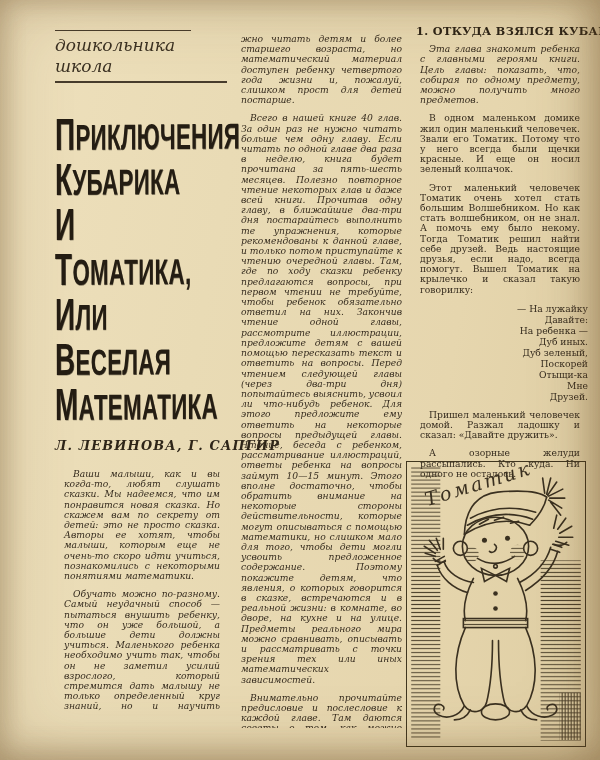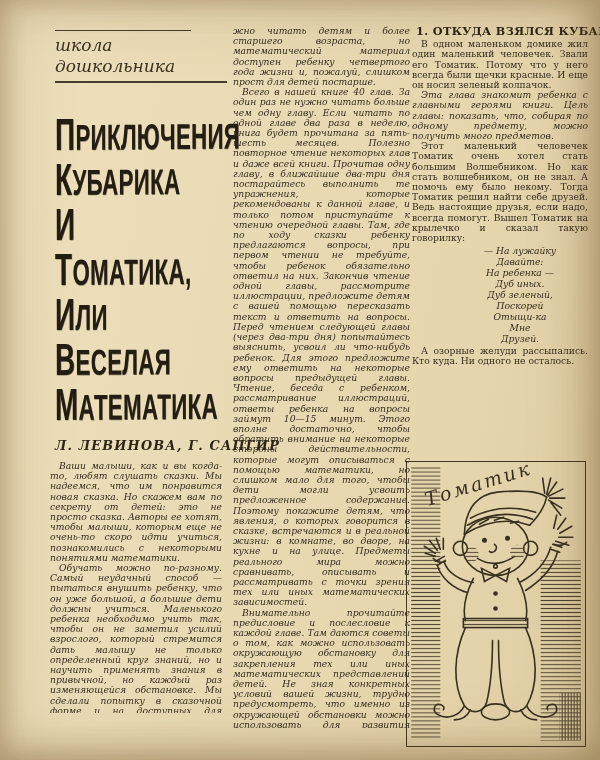--- a/index.html
+++ b/index.html
@@ -5,59 +5,59 @@
   html,body{margin:0;padding:0;background:#cfc2a0;}
   .page{
     position:relative;width:600px;height:760px;overflow:hidden;
     background:linear-gradient(100deg,#eee0bc 0%,#e9dbb5 35%,#e6d6ae 70%,#decda2 100%);
     font-family:"DejaVu Serif","Liberation Serif",serif;color:#352b1e;
   }
   .page::after{content:"";position:absolute;inset:0;pointer-events:none;
     box-shadow:inset 0 0 70px rgba(110,80,40,.25),inset -16px 0 34px rgba(105,75,35,.22),inset 0 -12px 28px rgba(105,75,35,.16),inset 8px 0 20px rgba(110,80,40,.12);}
   .col{position:absolute;top:0;}
   .body-text{font-size:9.2px;line-height:10.2px;text-align:justify;}
-  .body-text p{margin:0;}
+  .body-text p{margin:8px;}
   .it{font-style:italic;}
   .ind{text-indent:9px;}
   
   .sec-head{position:absolute;left:55px;top:30px;width:172px;}
   .rule-top{border-top:1.5px solid #473c2c;width:79%;margin-bottom:4px;}
   .rule-bot{border-top:2px solid #473c2c;width:100%;margin-top:5px;}
   .sec-label{font-style:italic;font-size:17px;line-height:20.5px;color:#3a3022;}
   .title{position:absolute;left:55px;top:114px;width:175px;}
   .title-line{
     font-family:"Liberation Sans","DejaVu Sans",sans-serif;font-weight:bold;
     text-transform:uppercase;font-size:36px;line-height:42px;color:#241d13;
     transform:scaleX(.62) rotate(-.3deg);transform-origin:left center;white-space:nowrap;
     letter-spacing:0.5px;text-shadow:0.6px 0.6px 0 rgba(36,29,19,.55);}
   .title-line::first-letter{font-size:45px;}
   .authors{position:absolute;left:55px;top:438px;width:176px;font-weight:bold;font-style:italic;
     font-size:12.8px;letter-spacing:1.2px;white-space:nowrap;color:#2e2518;}
-  .left-body{left:50px;top:461px;width:172px;height:252px;overflow:hidden;}
+  .left-body{left:56px;top:461px;width:172px;height:252px;overflow:hidden;}
   .pagenum{position:absolute;left:55px;top:771px;font-size:15px;color:#3a3022;}
   
   .mid-body{left:233px;top:26px;width:177px;height:702px;overflow:hidden;}
   
   .right-body{left:412px;top:26px;width:176px;}
   .chap-head{font-weight:bold;font-size:11.2px;letter-spacing:.4px;margin:0 0 3px 4px;white-space:nowrap;color:#2c2316;}
-  .poem{margin:2px 0 2px 40px;text-align:center;font-style:italic;}
+  .poem{margin:2px 0 2px 40px;text-align:right;}
   .poem div{line-height:11px;}
   
   .illo{position:absolute;left:406px;top:461px;width:180px;height:286px;border:1.6px solid #40361f;box-sizing:border-box;}
   .illo svg{display:block;width:100%;height:100%;}
 </style>
 </head>
 <body>
 
 <div class="page">
 
   <div class="sec-head">
     <div class="rule-top"></div>
+    <div class="sec-label">дошкольника</div>
     <div class="sec-label">школа</div>
-    <div class="sec-label">дошкольника</div>
     <div class="rule-bot"></div>
   </div>
 
   <div class="title">
     <div class="title-line">Приключения</div>
     <div class="title-line">Кубарика</div>
     <div class="title-line">и</div>
     <div class="title-line">Томатика,</div>
     <div class="title-line">или</div>
     <div class="title-line">Веселая</div>
@@ -75,34 +75,35 @@
 
   <div class="col mid-body body-text it">
     <p>жно читать детям и более старшего возраста, но математический материал доступен ребенку четвертого года жизни и, пожалуй, слишком прост для детей постарше.</p>
     <p class="ind">Всего в нашей книге 40 глав. За один раз не нужно читать больше чем одну главу. Если читать по одной главе два раза в неделю, книга будет прочитана за пять-шесть месяцев. Полезно повторное чтение некоторых глав и даже всей книги. Прочитав одну главу, в ближайшие два-три дня постарайтесь выполнить те упражнения, которые рекомендованы к данной главе, и только потом приступайте к чтению очередной главы. Там, где по ходу сказки ребенку предлагаются вопросы, при первом чтении не требуйте, чтобы ребенок обязательно ответил на них. Закончив чтение одной главы, рассмотрите иллюстрации, предложите детям с вашей помощью пересказать текст и ответить на вопросы. Перед чтением следующей главы (через два-три дня) попытайтесь выяснить, усвоил ли что-нибудь ребенок. Для этого предложите ему ответить на некоторые вопросы предыдущей главы. Чтение, беседа с ребенком, рассматривание иллюстраций, ответы ребенка на вопросы займут 10—15 минут. Этого вполне достаточно, чтобы обратить внимание на некоторые стороны действительности, которые могут описываться с помощью математики, но слишком мало для того, чтобы дети могли усвоить предложенное содержание. Поэтому покажите детям, что явления, о которых говорится в сказке, встречаются и в реальной жизни: в комнате, во дворе, на кухне и на улице. Предметы реального мира можно сравнивать, описывать и рассматривать с точки зрения тех или иных математических зависимостей.</p>
     <p class="ind">Внимательно прочитайте предисловие и послесловие к каждой главе. Там даются советы о том, как можно использовать окружающую обстановку для закрепления тех или иных математических представлений детей. Не зная конкретных условий вашей жизни, трудно предусмотреть, что именно из окружающей обстановки можно использовать для развития математических представлений ребенка. Поэтому следует рассматривать наши советы не как обязательные требования, а как примеры, на основе которых вы сами придумаете разнообразные интересные задания своим детям.</p>
 
   </div>
 
   <div class="col right-body body-text">
     <h2 class="chap-head">1. ОТКУДА ВЗЯЛСЯ КУБАРИК</h2>
+    <p class="ind it">Эта глава знакомит ребенка с главными героями книги. Цель главы: показать, что, собирая по одному предмету, можно получить много предметов.</p>
     <p class="ind">В одном маленьком домике жил один маленький человечек. Звали его Томатик. Потому что у него всегда были щечки красные. И еще он носил зеленый колпачок.</p>
-    <p class="ind it">Эта глава знакомит ребенка с главными героями книги. Цель главы: показать, что, собирая по одному предмету, можно получить много предметов.</p>
     <p class="ind">Этот маленький человечек Томатик очень хотел стать большим Волшебником. Но как стать волшебником, он не знал. А помочь ему было некому. Тогда Томатик решил найти себе друзей. Ведь настоящие друзья, если надо, всегда помогут. Вышел Томатик на крылечко и сказал такую говорилку:</p>
     <div class="poem">
       <div>— На лужайку</div>
       <div>Давайте:</div>
       <div>На ребенка —</div>
       <div>Дуб иных.</div>
       <div>Дуб зеленый,</div>
       <div>Поскорей</div>
       <div>Отыщи-ка</div>
       <div>Мне</div>
       <div>Друзей.</div>
     </div>
+    <p class="ind">Пришел маленький человечек домой. Разжал ладошку и сказал: «Давайте дружить».</p>
     <p class="ind">А озорные желуди рассыпались. Кто куда. Ни одного не осталось.</p>
   </div>
 
   <div class="illo">
     <svg viewBox="0 0 177 283" xmlns="http://www.w3.org/2000/svg">
       <defs>
         <pattern id="hz" width="4" height="4" patternUnits="userSpaceOnUse">
           <path d="M0,2 H4" stroke="#4a3f2a" stroke-width="1"></path>
         </pattern>
         <pattern id="vz" width="3" height="4" patternUnits="userSpaceOnUse">

